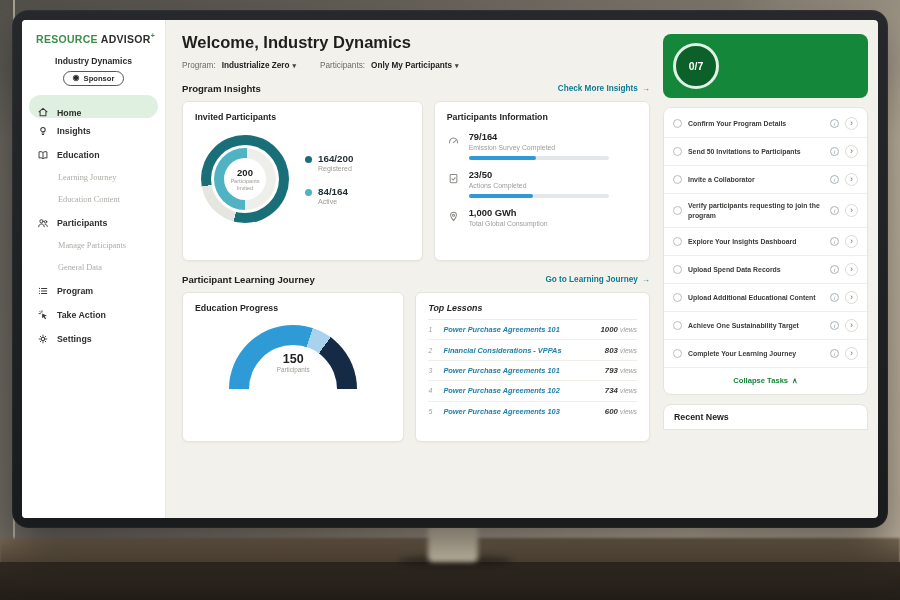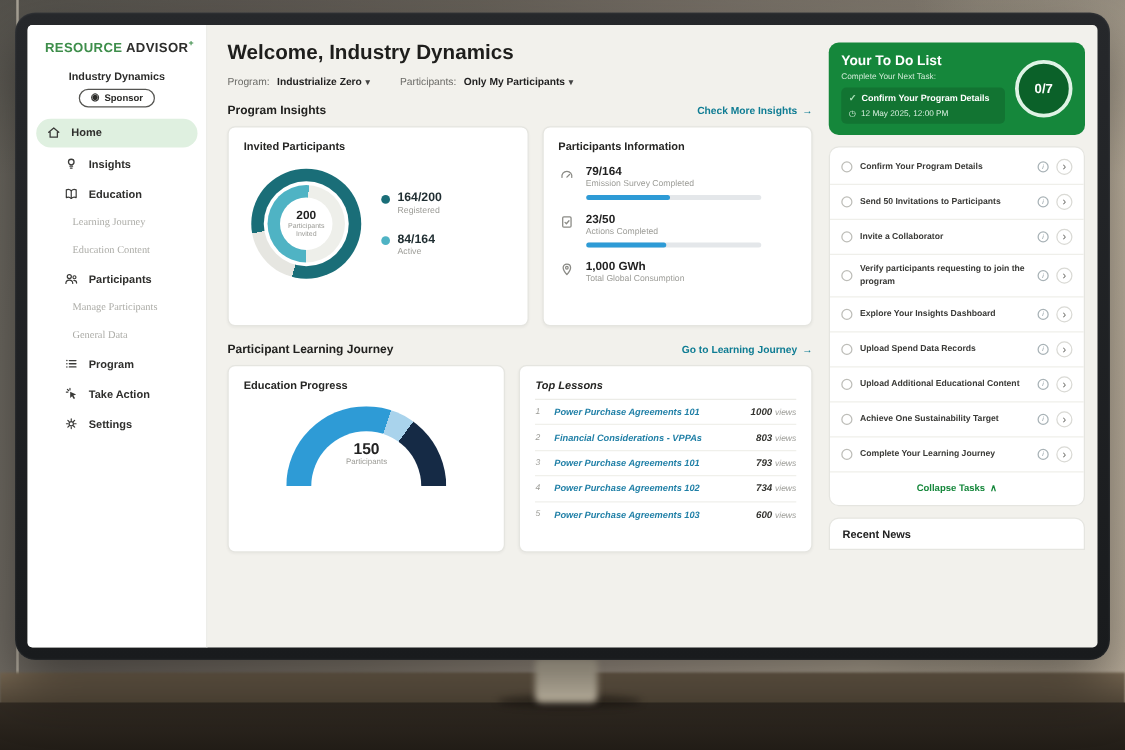--- a/index.html
+++ b/index.html
@@ -23,22 +23,22 @@
   .screen{width:100%;height:100%;background:#F2F1EC;border-radius:4px;overflow:hidden;display:flex;}
 
   
   .sidebar{width:144px;flex:none;background:#fff;border-right:1px solid #E7E7E2;padding-top:12px;}
   .logo{padding-left:14px;font-size:10.5px;font-weight:bold;letter-spacing:.3px;white-space:nowrap;}
   .logo-r{color:#3E8E4B;} .logo-a{color:#2E2E2C;} .logo-plus{color:#3E8E4B;font-size:7px;vertical-align:super;}
   .org{text-align:center;font-size:8.6px;font-weight:bold;color:#2B2B29;margin-top:11px;}
   .badge{margin:5px auto 9px;display:flex;align-items:center;gap:4px;border:1px solid #555552;border-radius:9px;
          padding:2px 9px;font-size:7.6px;font-weight:bold;color:#2B2B29;width:max-content;cursor:pointer;}
   .badge-ic{font-size:8px;line-height:1;}
-  .nav-item{display:flex;align-items:center;gap:8px;height:24px;padding-left:29px;font-size:8.8px;font-weight:bold;color:#2F2F2D;cursor:pointer;}
-  .nav-item.active{background:#DFF0E0;border-radius:13px;margin:1px 7px;padding-left:8px;height:23px;}
+  .nav-item{display:flex;align-items:center;gap:8px;height:24px;padding-left:15px;font-size:8.8px;font-weight:bold;color:#2F2F2D;cursor:pointer;}
+  .nav-item.active{background:#DFF0E0;border-radius:13px;margin:1px 7px;padding-left:8px;height:23px;align-items:flex-end;}
   .nav-sub{display:flex;align-items:center;height:22px;padding-left:36px;font-size:8.3px;color:#ACACA7;cursor:pointer;font-family:Liberation Serif, serif;}
   .nic{width:12px;height:12px;display:inline-flex;flex:none;}
   .nic svg{width:12px;height:12px;}
 
   
   .main{flex:1;min-width:0;padding:13px 12px 0 16px;}
   .h1{font-size:16.5px;font-weight:bold;color:#1E1E1C;}
   .filters{display:flex;align-items:center;gap:6px;margin-top:9px;font-size:8.2px;color:#6B6B67;}
   .fval{font-weight:bold;color:#222;display:flex;align-items:center;gap:3px;cursor:pointer;}
   .chev{font-size:7px;color:#444;}
@@ -382,34 +382,20 @@
           <span class="lnum">5</span>
           <span class="ltitle">Power Purchase Agreements 103</span>
           <span class="lviews"><span>600</span> <span class="vu">views</span></span>
         </div>
       </div>
     </div>
   </main>
 
   <div class="rightcol">
     <div class="todo-green">
-      <div class="tg-left">
-        <div class="tg-title">Your To Do List</div>
-        <div class="tg-sub">Complete Your Next Task:</div>
-        <div class="tg-chip">
-          <div class="tg-task">
-            <span class="ck">✓</span>
-            <span>Confirm Your Program Details</span>
-          </div>
-          <div class="tg-date">
-            <span>◷</span>
-            <span>12 May 2025, 12:00 PM</span>
-          </div>
-        </div>
-      </div>
       <div class="todo-ring">
         <span>0/7</span>
       </div>
     </div>
 
     <div class="todo-list">
       <div class="task">
         <span class="task-check"></span>
         <span class="task-label">Confirm Your Program Details</span>
         <span class="task-info">i</span>

